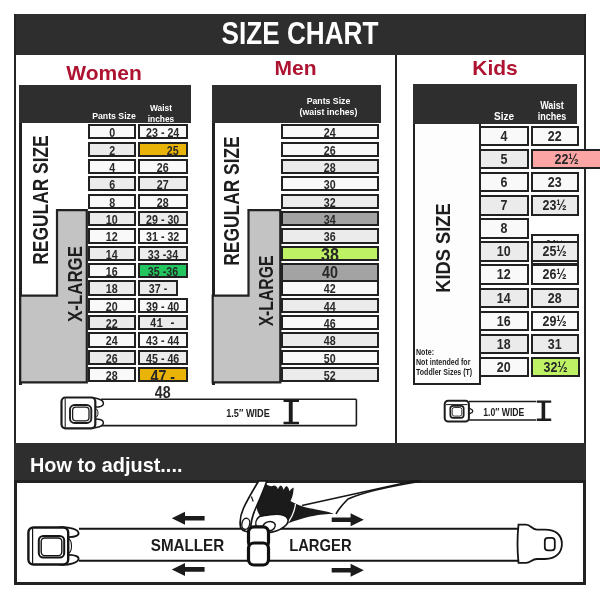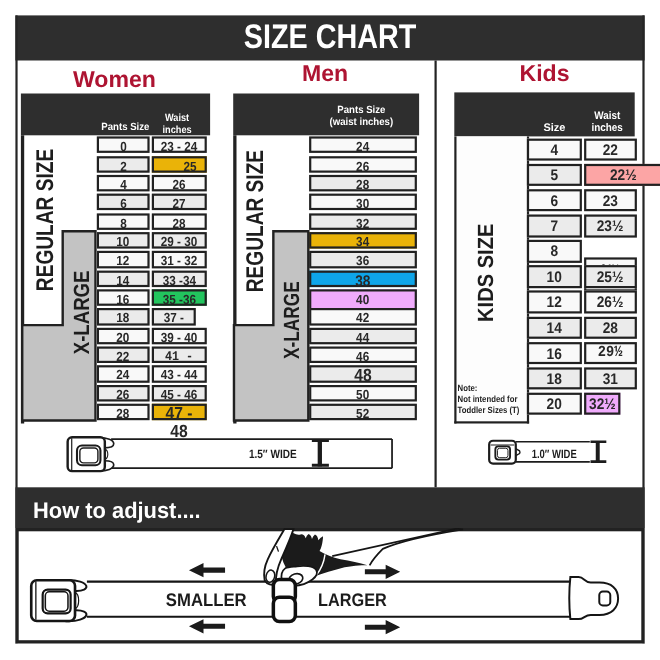--- a/index.html
+++ b/index.html
@@ -90,28 +90,28 @@
 
 <div class="vtext" style="left:231.5px;top:201px;font-size:22px;transform:translate(-50%,-50%) rotate(-90deg) scaleX(0.79);">REGULAR SIZE</div>
 
 <div class="vtext" style="left:266px;top:290.6px;font-size:20px;transform:translate(-50%,-50%) rotate(-90deg) scaleX(0.786);">X-LARGE</div>
 
 <div class="cell" style="left:280.5px;top:124.2px;width:98.2px;height:15.3px;background:#f9f9f9;font-size:12px;line-height:15.6px;"><span>24</span></div>
 <div class="cell" style="left:280.5px;top:141.6px;width:98.2px;height:15.3px;background:#f9f9f9;font-size:12px;line-height:15.6px;"><span>26</span></div>
 <div class="cell" style="left:280.5px;top:158.9px;width:98.2px;height:15.3px;background:#ebebeb;font-size:12px;line-height:15.6px;"><span>28</span></div>
 <div class="cell" style="left:280.5px;top:176.2px;width:98.2px;height:15.3px;background:#f9f9f9;font-size:12px;line-height:15.6px;"><span>30</span></div>
 <div class="cell" style="left:280.5px;top:193.6px;width:98.2px;height:15.3px;background:#ebebeb;font-size:12px;line-height:15.6px;"><span>32</span></div>
-<div class="cell" style="left:280.5px;top:210.9px;width:98.2px;height:15.3px;background:#eab308;font-size:12px;line-height:15.6px;"><span>34</span></div>
+<div class="cell" style="left:280.5px;top:210.9px;width:98.2px;height:15.3px;background:#a3a3a3;font-size:12px;line-height:15.6px;"><span>34</span></div>
 <div class="cell" style="left:280.5px;top:228.3px;width:98.2px;height:15.3px;background:#ebebeb;font-size:12px;line-height:15.6px;"><span>36</span></div>
-<div class="cell" style="left:280.5px;top:245.6px;width:98.2px;height:15.3px;background:#0ea5e9;font-size:14px;line-height:15.6px;"><span>38</span></div>
-<div class="cell" style="left:280.5px;top:263.0px;width:98.2px;height:23px;background:#f0abfc;font-size:12px;line-height:15.6px;"><span>40</span></div>
+<div class="cell" style="left:280.5px;top:245.6px;width:98.2px;height:15.3px;background:#bef264;font-size:18px;line-height:15.6px;"><span>38</span></div>
+<div class="cell" style="left:280.5px;top:263.0px;width:98.2px;height:23px;background:#a3a3a3;font-size:16px;line-height:15.6px;"><span>40</span></div>
 <div class="cell" style="left:280.5px;top:280.4px;width:98.2px;height:15.3px;background:#f9f9f9;font-size:12px;line-height:15.6px;"><span>42</span></div>
 <div class="cell" style="left:280.5px;top:297.7px;width:98.2px;height:15.3px;background:#ebebeb;font-size:12px;line-height:15.6px;"><span>44</span></div>
 <div class="cell" style="left:280.5px;top:315.1px;width:98.2px;height:15.3px;background:#f9f9f9;font-size:12px;line-height:15.6px;"><span>46</span></div>
-<div class="cell" style="left:280.5px;top:332.4px;width:98.2px;height:15.3px;background:#ebebeb;font-size:16px;line-height:15.6px;text-align:center;"><span>48</span></div>
+<div class="cell" style="left:280.5px;top:332.4px;width:98.2px;height:15.3px;background:#ebebeb;font-size:12px;line-height:15.6px;text-align:center;"><span>48</span></div>
 <div class="cell" style="left:280.5px;top:349.8px;width:98.2px;height:15.3px;background:#f9f9f9;font-size:12px;line-height:15.6px;"><span>50</span></div>
 <div class="cell" style="left:280.5px;top:367.1px;width:98.2px;height:15.3px;background:#ebebeb;font-size:12px;line-height:15.6px;"><span>52</span></div>
 
 <div class="abs" style="left:412.5px;top:83.5px;width:164.5px;height:40px;background:#2e2e2e;"></div>
 
 <div class="abs" style="left:479px;top:110.5px;width:50px;text-align:center;color:#fff;font-weight:bold;font-size:10px;">Size</div>
 
 <div class="abs" style="left:529px;top:99.5px;width:46px;text-align:center;color:#fff;font-weight:bold;font-size:10px;line-height:11.5px;transform:scaleX(0.9);">Waist<br>inches</div>
 
 <div class="abs" style="left:412.5px;top:123.5px;width:68px;height:261px;box-sizing:border-box;border:2.5px solid #212121;border-top:none;background:#fdfdfd;"></div>
@@ -133,23 +133,23 @@
 <div class="cell" style="left:479px;top:356.9px;width:50px;height:20.6px;background:#f9f9f9;font-size:14px;line-height:17.6px;"><span>20</span></div>
 
 <div class="cell" style="left:531px;top:125.7px;width:47.5px;height:20.6px;background:#f9f9f9;font-size:14px;line-height:17.6px;"><span>22</span></div>
 <div class="cell" style="left:531px;top:148.8px;width:71px;height:20.6px;background:#fca5a5;font-size:14px;line-height:17.6px;"><span>22½</span></div>
 <div class="cell" style="left:531px;top:171.9px;width:47.5px;height:20.6px;background:#f9f9f9;font-size:14px;line-height:17.6px;"><span>23</span></div>
 <div class="cell" style="left:531px;top:195.1px;width:47.5px;height:20.6px;background:#ebebeb;font-size:14px;line-height:17.6px;"><span>23½</span></div>
 <div class="cell" style="left:531px;top:218.2px;width:47.5px;height:31px;background:#f9f9f9;font-size:10px;line-height:17.6px;margin-top:16px;"><span>24½</span></div>
 <div class="cell" style="left:531px;top:241.3px;width:47.5px;height:20.6px;background:#ebebeb;font-size:14px;line-height:17.6px;"><span>25½</span></div>
 <div class="cell" style="left:531px;top:264.4px;width:47.5px;height:20.6px;background:#f9f9f9;font-size:14px;line-height:17.6px;"><span>26½</span></div>
 <div class="cell" style="left:531px;top:287.5px;width:47.5px;height:20.6px;background:#ebebeb;font-size:14px;line-height:17.6px;"><span>28</span></div>
-<div class="cell" style="left:531px;top:310.7px;width:47.5px;height:20.6px;background:#f9f9f9;font-size:14px;line-height:17.6px;font-family:Liberation Mono, monospace;"><span>29½</span></div>
+<div class="cell" style="left:531px;top:310.7px;width:47.5px;height:20.6px;background:#f9f9f9;font-size:14px;line-height:17.6px;"><span>29½</span></div>
 <div class="cell" style="left:531px;top:333.8px;width:47.5px;height:20.6px;background:#ebebeb;font-size:14px;line-height:17.6px;"><span>31</span></div>
-<div class="cell" style="left:531px;top:356.9px;width:33px;height:20.6px;background:#f0abfc;font-size:14px;line-height:17.6px;"><span>32½</span></div>
+<div class="cell" style="left:531px;top:356.9px;width:49px;height:20.6px;background:#bef264;font-size:14px;line-height:17.6px;"><span>32½</span></div>
 
 <svg class="abs" style="left:55px;top:390px;" width="320" height="48" viewBox="55 390 320 48">
 
   <path d="M101,399.2 H356.4 M101,425.6 H356.4 M356.4,399.2 V425.6" fill="none" stroke="#1c1c1c" stroke-width="1.6"></path>
 
   <path d="M88,397.9 C98,397.6 103.4,400 103.4,403.4 C103.4,405.8 100,407.1 95,407.1 L88,407.1 Z" fill="#fff" stroke="#1c1c1c" stroke-width="1.5"></path>
   <path d="M88,428.1 C98,428.4 103.4,426 103.4,422.6 C103.4,420.2 100,418.9 95,418.9 L88,418.9 Z" fill="#fff" stroke="#1c1c1c" stroke-width="1.5"></path>
   <path d="M95.3,408.2 C98.9,409.5 98.9,416.5 95.3,417.8 Z" fill="#fff" stroke="#1c1c1c" stroke-width="1"></path>
 
   <rect x="61.5" y="397.5" width="33.8" height="30.8" rx="4" fill="#fff" stroke="#1c1c1c" stroke-width="2.2"></rect>

